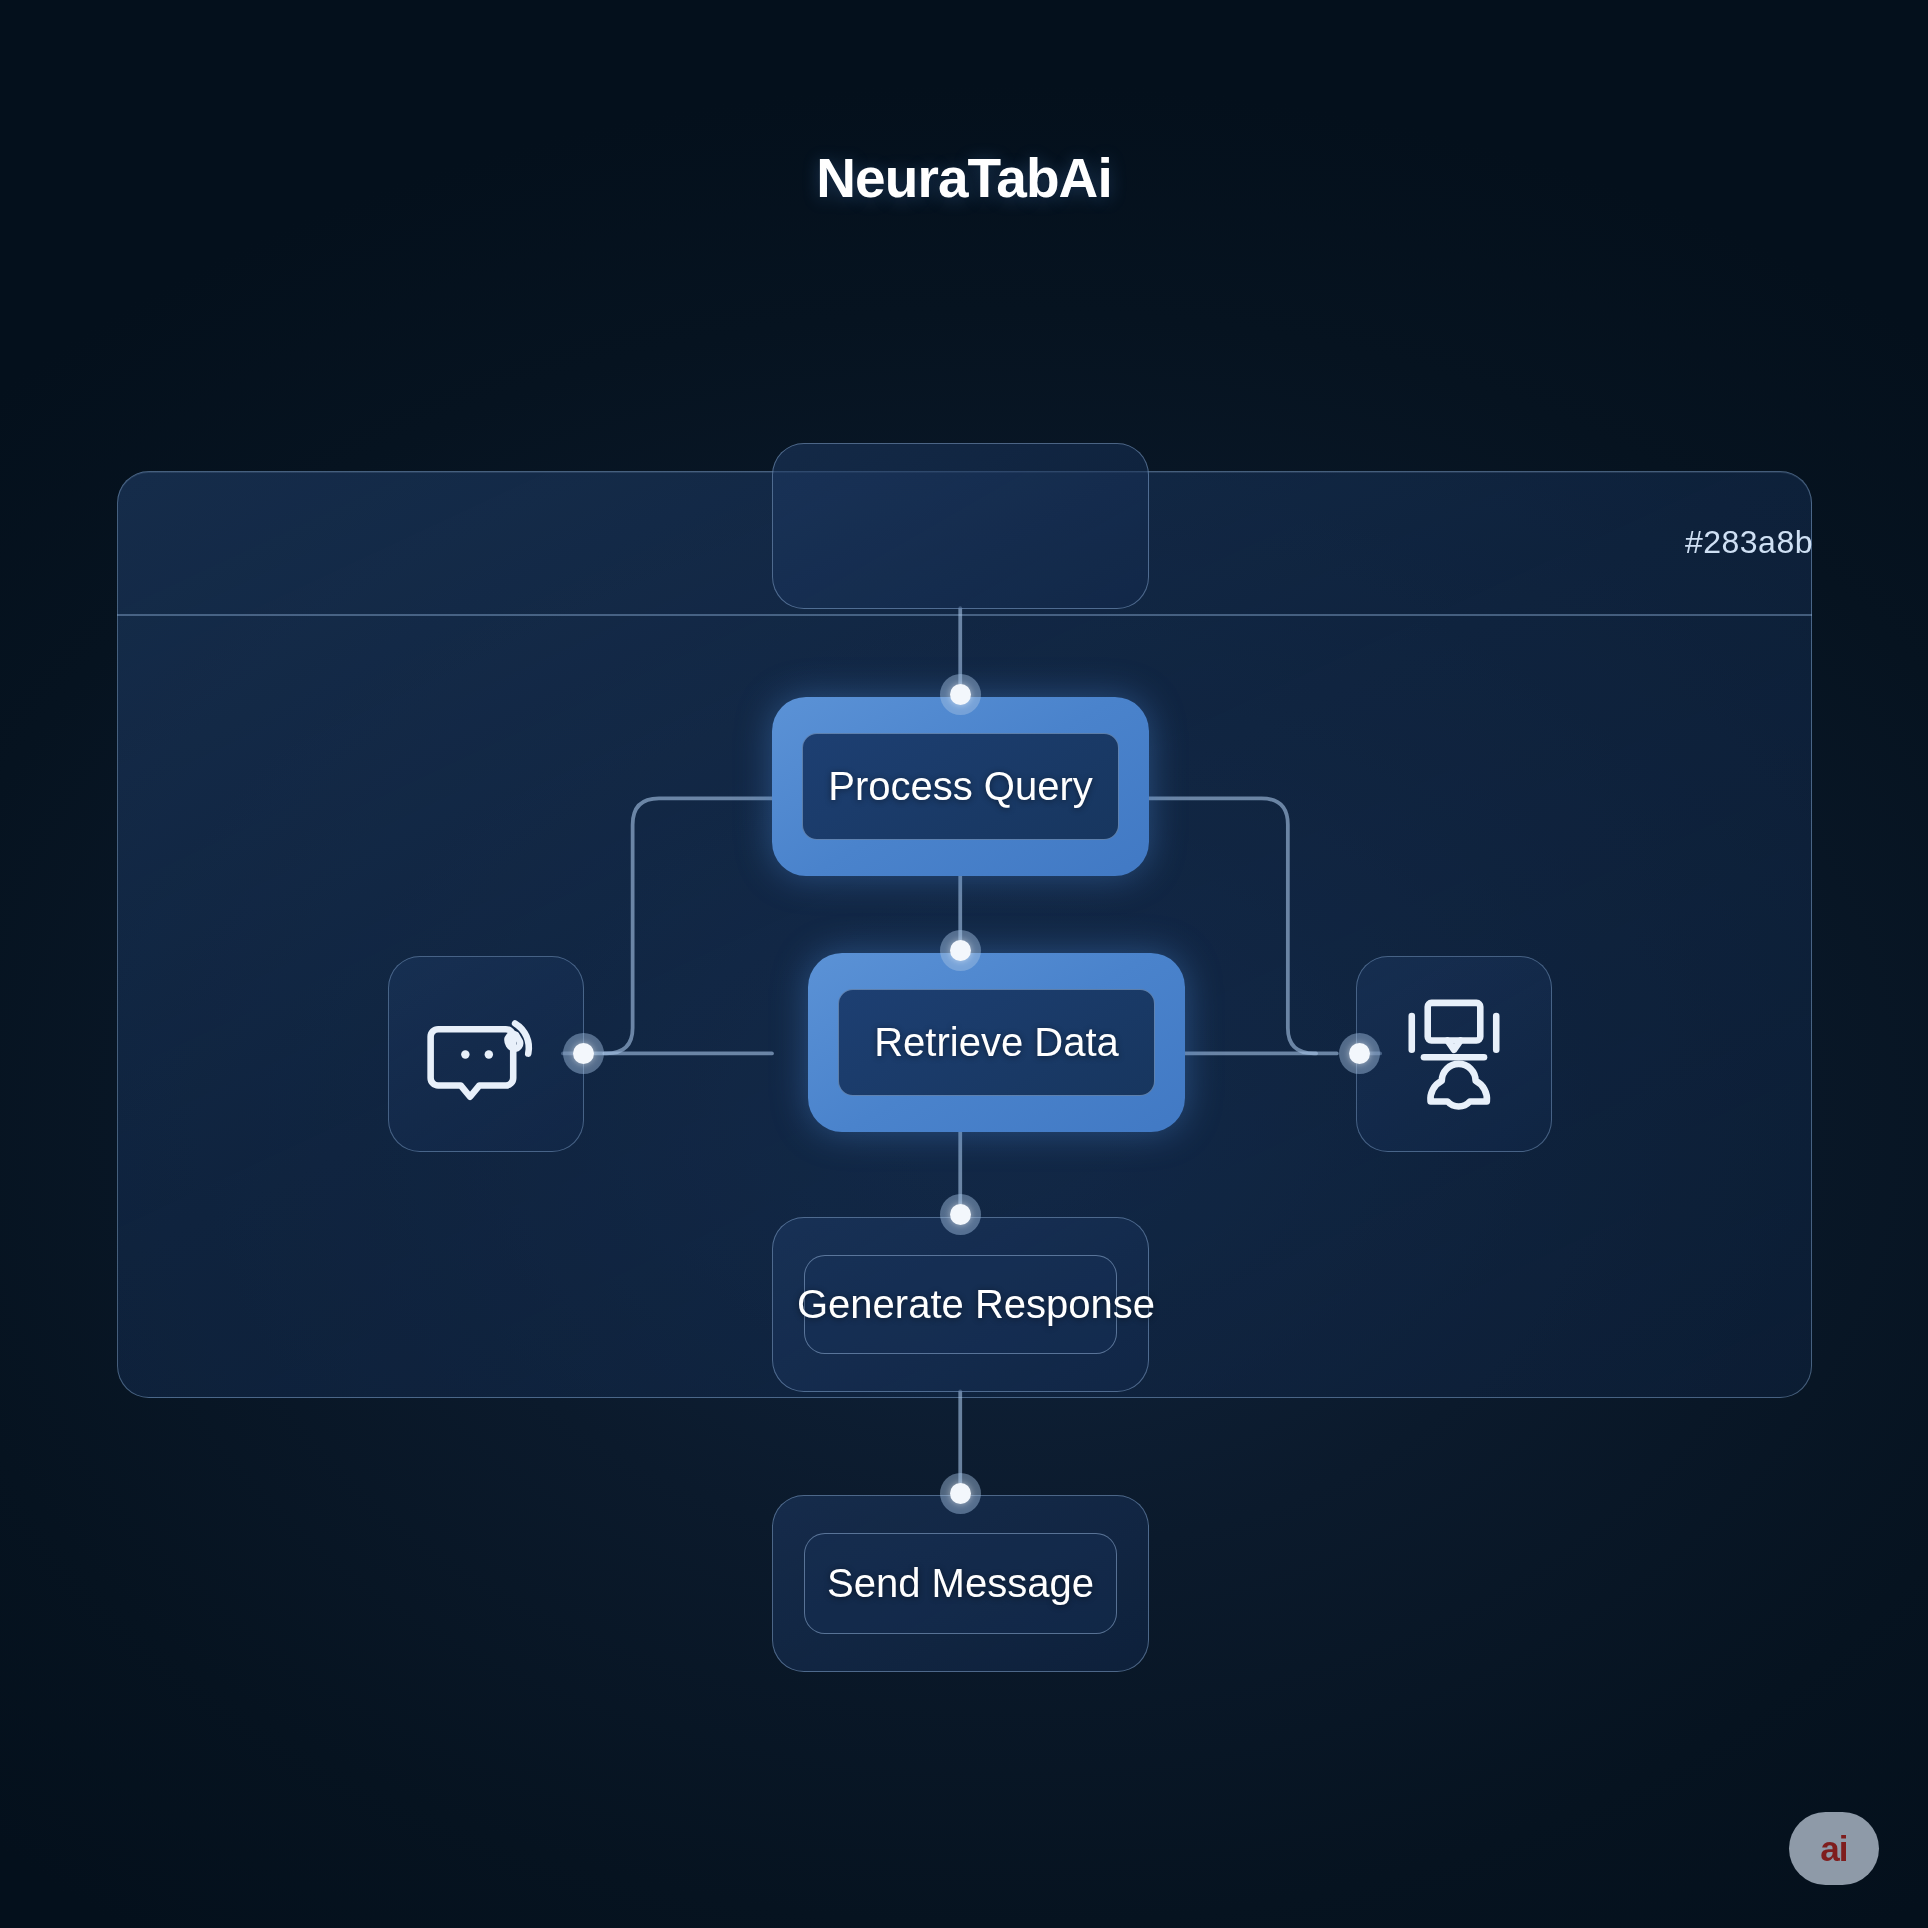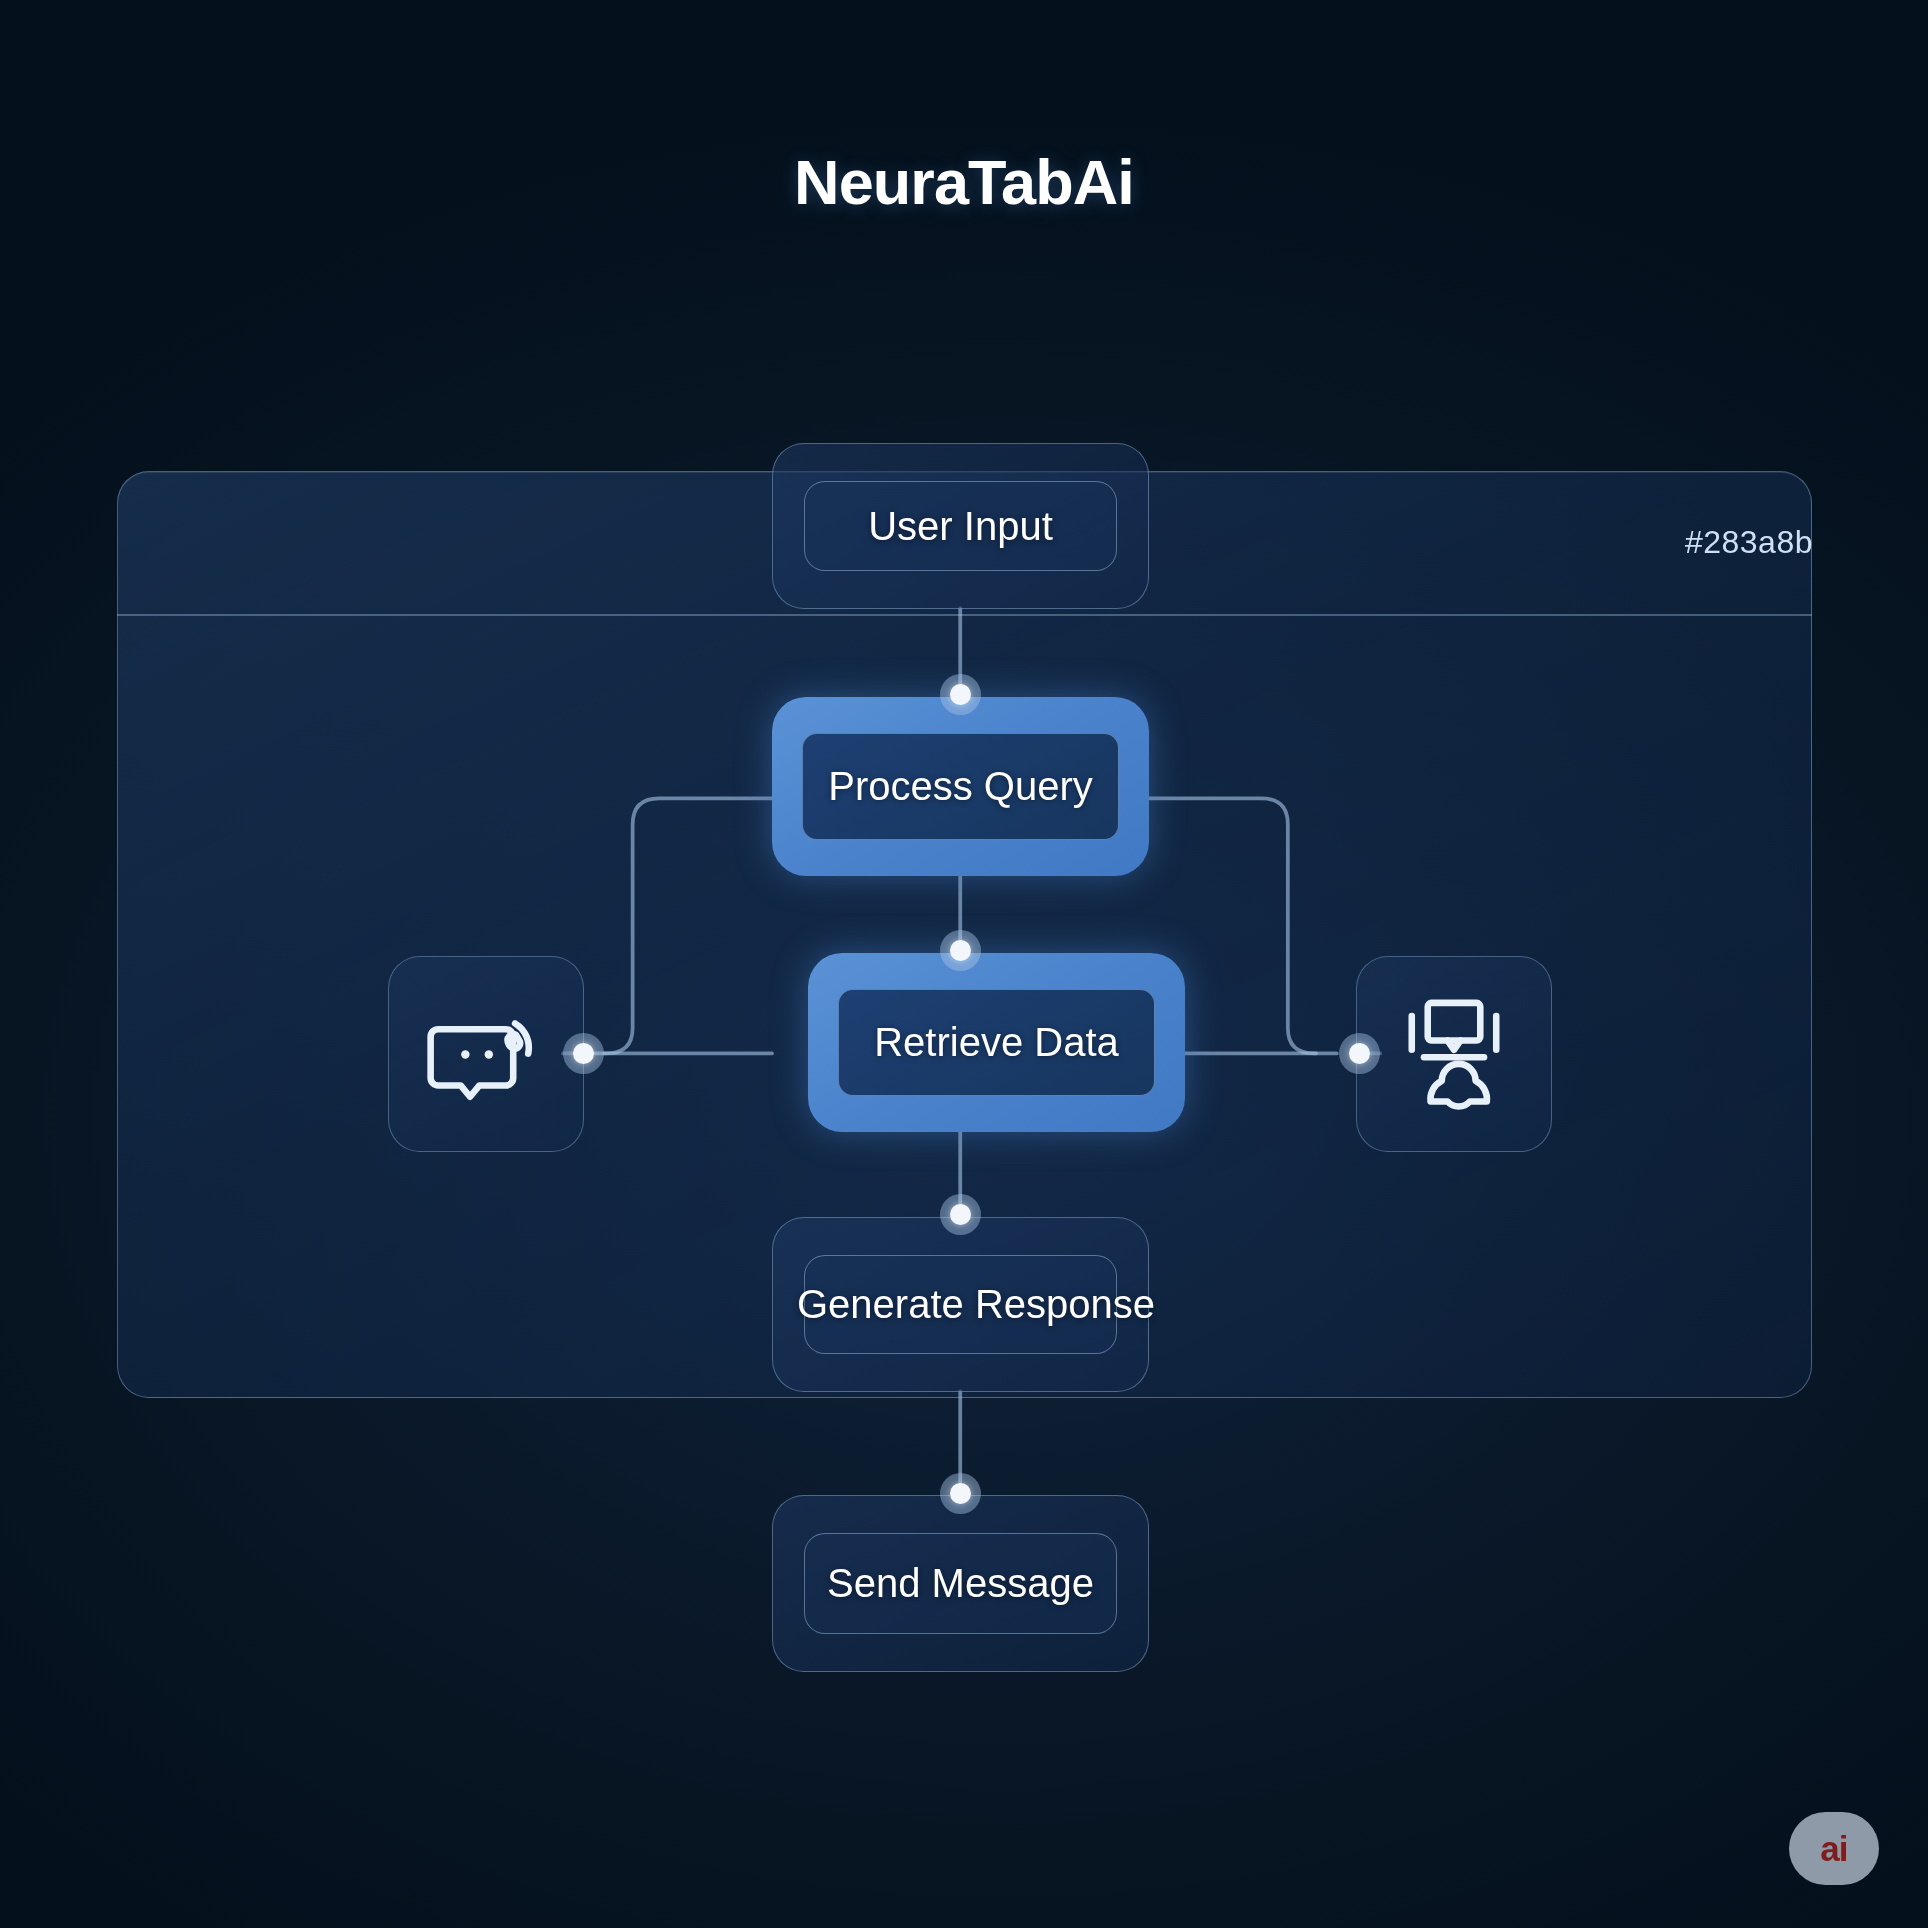--- a/index.html
+++ b/index.html
@@ -15,21 +15,21 @@
     width:1928px; height:1928px;
     background:
       radial-gradient(ellipse 1412px 1036px at 52% 58%, #11253f 0%, #0b1a2c 42%, #061320 78%, #04101c 100%),
       linear-gradient(160deg,#061220 0%,#071628 45%,#050f1b 100%);
   }
 
   
   #title{
     position:absolute; left:0; top:146px; width:1928px;
     text-align:center;
-    font-size:63px; font-weight:bold; letter-spacing:-0.9px;
+    font-size:55px; font-weight:bold; letter-spacing:-0.9px;
     color:#ffffff;
     text-shadow:0 1.9px 17px rgba(90,150,230,.30);
   }
 
   
   #panel{
     position:absolute;
     left:117px; top:471px; width:1695px; height:927px;
     border:1.9px solid rgba(150,185,225,.42);
     border-radius:32px;
@@ -159,23 +159,20 @@
       <path d="M1220 1119 L1398 1119"></path>
 
       <path d="M620 1119 L598 1119"></path>
 
       <path d="M1440 1119 L1466 1119"></path>
     </g>
   </svg>
 
   <div class="node" id="node-user-input">
     <div class="outer"></div>
-    <div class="inner">
-      <span class="lbl">User Input</span>
-    </div>
   </div>
 
   <div class="node active" id="node-process-query">
     <div class="outer"></div>
     <div class="inner">
       <span class="lbl">Process Query</span>
     </div>
   </div>
 
   <div class="node active" id="node-retrieve-data">

